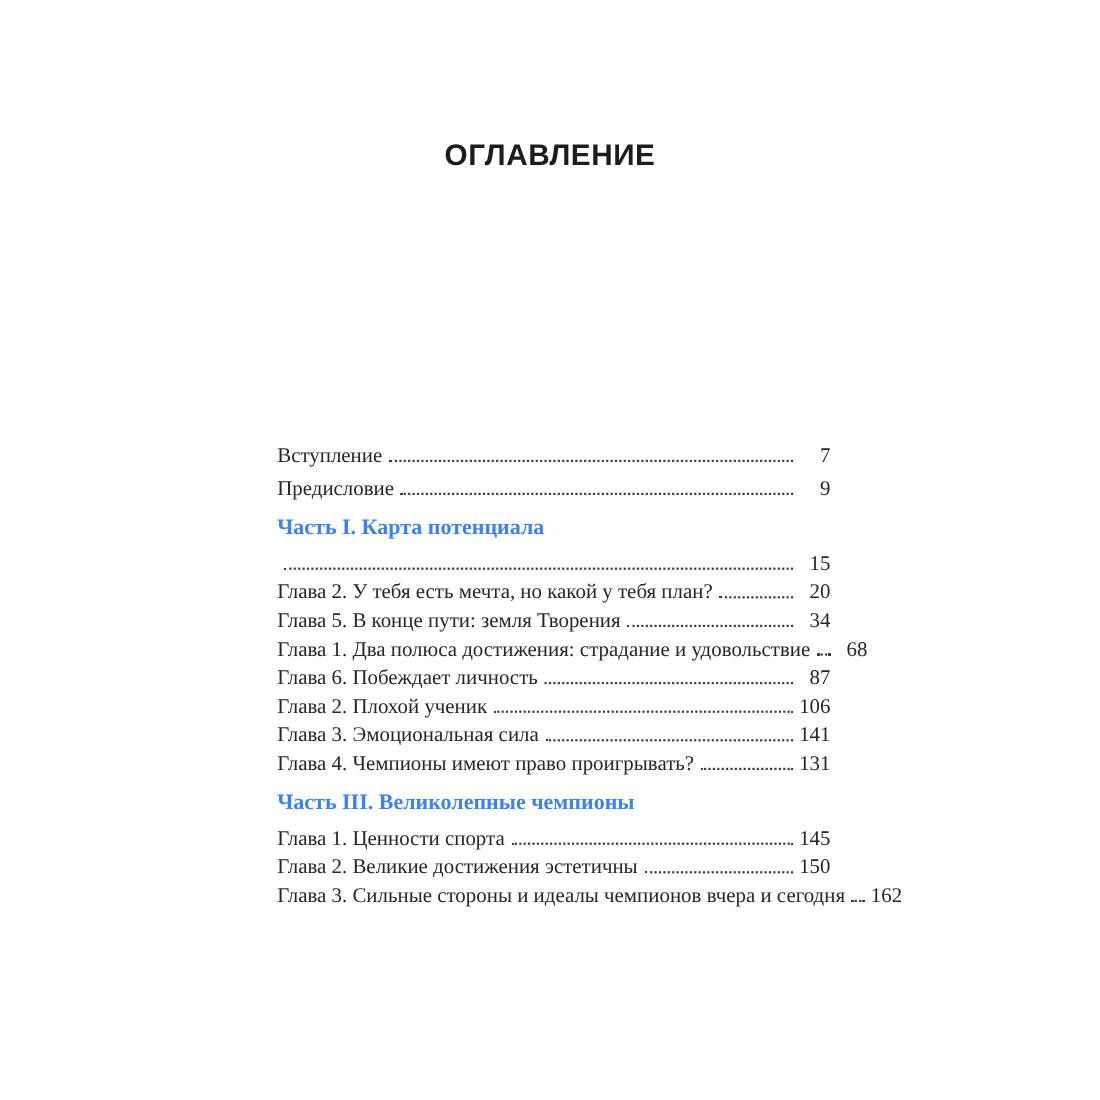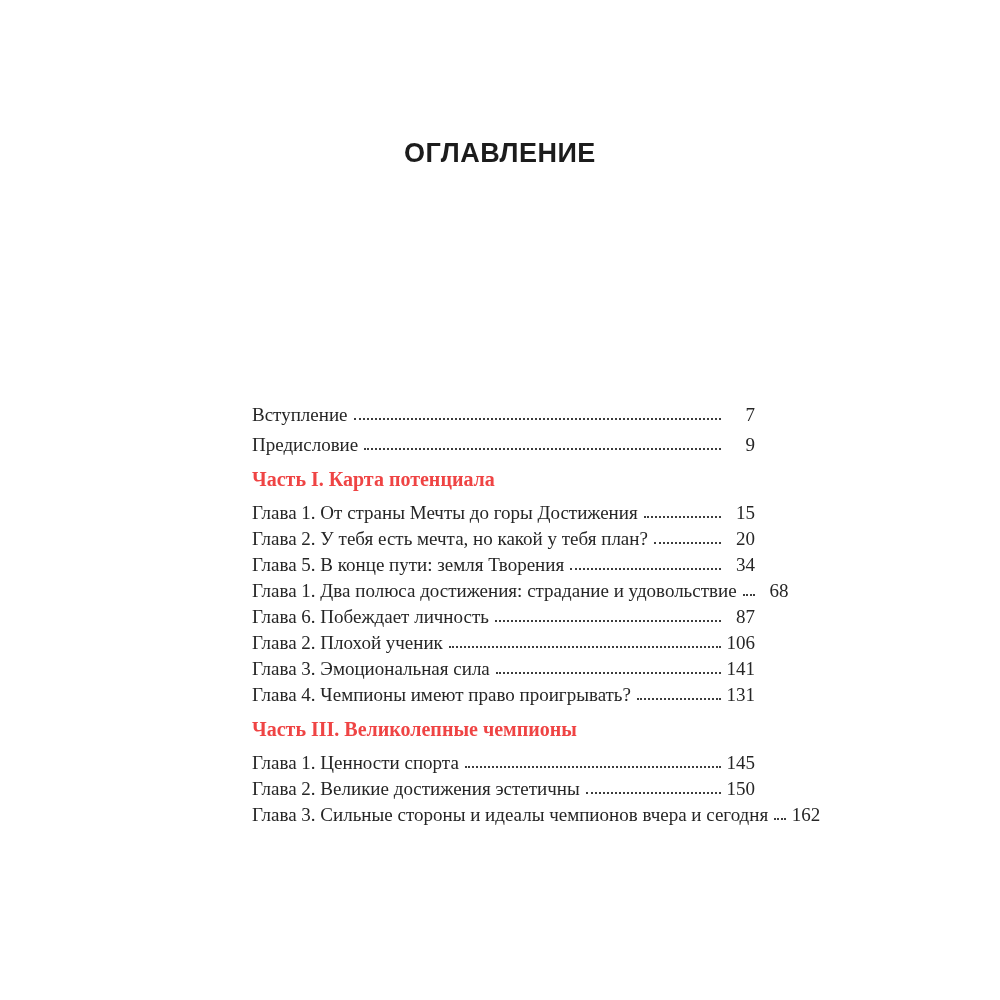--- a/index.html
+++ b/index.html
@@ -14,21 +14,21 @@
     background: #ffffff;
     font-family: "Liberation Serif", "DejaVu Serif", serif;
     color: #262626;
     overflow: hidden;
   }
   .title {
     position: absolute;
     top: 124px;
     left: 0;
     right: 0;
-    margin: 12px;
+    margin: 0;
     text-align: center;
     font-family: "Liberation Sans", "DejaVu Sans", sans-serif;
     font-weight: 700;
     font-size: 27px;
     line-height: 34px;
     letter-spacing: 0.5px;
     color: #1c1c1c;
   }
   .toc {
     position: absolute;
@@ -60,21 +60,21 @@
     text-align: right;
     min-width: 30px;
     line-height: 23px;
   }
   .part {
     margin: 10px 0 6px 0;
     height: 26px;
     line-height: 26px;
     font-size: 20px;
     font-weight: 700;
-    color: #ef4444;
+    color: #3b82f6;
   }
 </style>
 </head>
 <body>
 
 <div class="page">
   <h1 class="title">ОГЛАВЛЕНИЕ</h1>
 
   <div class="toc">
 
@@ -85,21 +85,20 @@
     </div>
     <div class="entry fm">
       <span class="label">Предисловие</span>
       <span class="leader"></span>
       <span class="pagenum">9</span>
     </div>
 
     <h2 class="part">Часть I. Карта потенциала</h2>
 
     <div class="entry">
-      <span class="label">Глава 1. От страны Мечты до горы Достижения</span>
       <span class="leader"></span>
       <span class="pagenum">15</span>
     </div>
     <div class="entry">
       <span class="label">Глава 2. У тебя есть мечта, но какой у тебя план?</span>
       <span class="leader"></span>
       <span class="pagenum">20</span>
     </div>
     <div class="entry">
       <span class="label">Глава 5. В конце пути: земля Творения</span>

